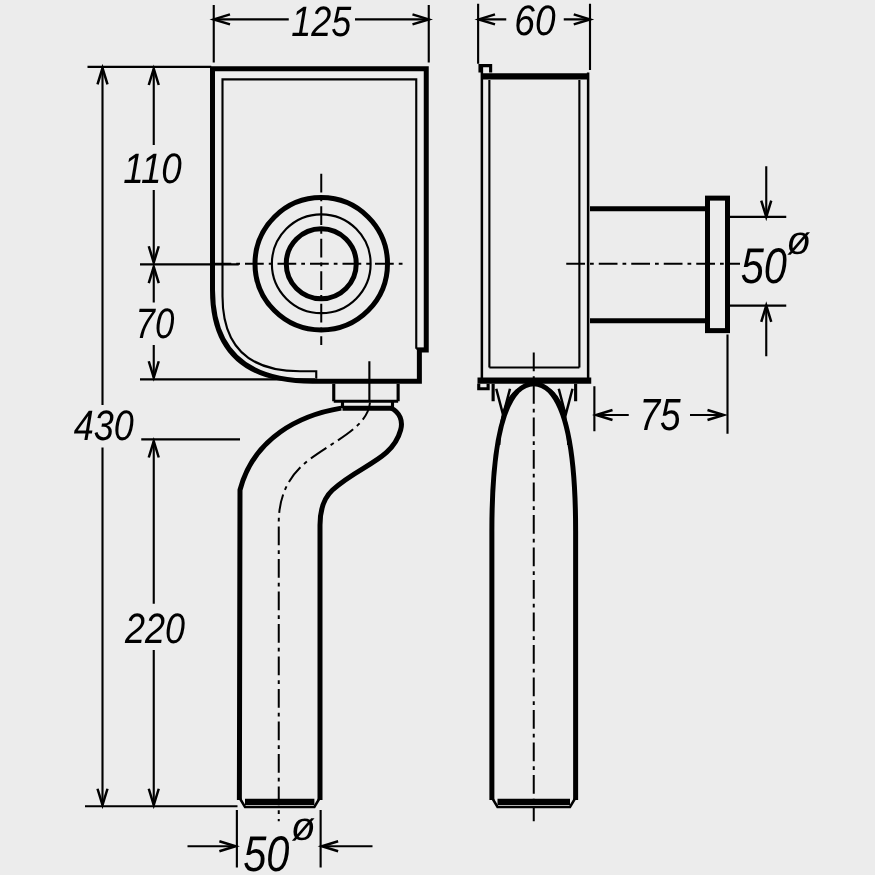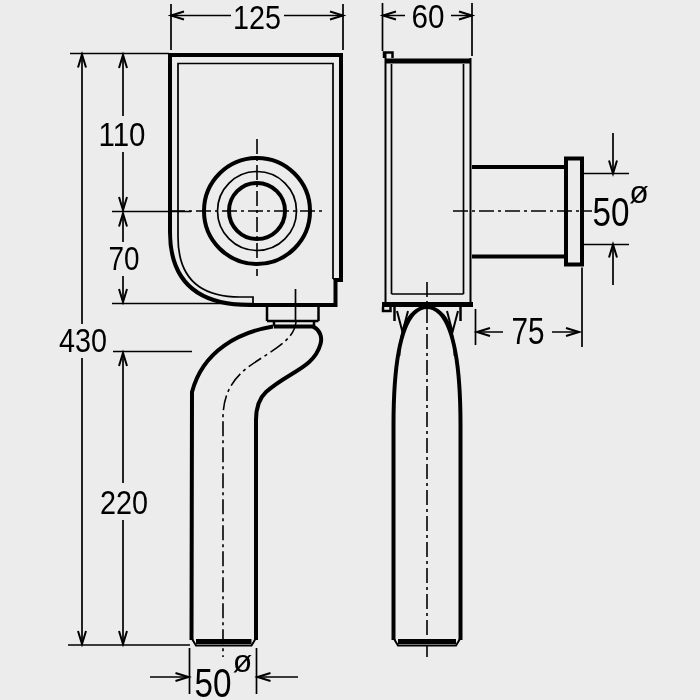--- a/index.html
+++ b/index.html
@@ -2,21 +2,21 @@
 <html><head>
 <meta charset="utf-8">
 <style>
   html,body{margin:0;padding:0;}
   body{
     width:700px;height:700px;
     background:#ececec;
     font-family:"Liberation Sans", sans-serif;
     overflow:hidden;
   }
-  .stage{position:relative;width:700px;height:700px;}
+  .stage{position:relative;width:700px;height:700px;font-style:italic;}
   svg{display:block;}
   .thick{stroke:#000;stroke-width:4;fill:none;stroke-linecap:butt;}
   .thick5{stroke:#000;stroke-width:5;fill:none;}
   .med{stroke:#000;stroke-width:2.5;fill:none;}
   .thin{stroke:#000;stroke-width:1.7;fill:none;}
   .arrow{stroke:#000;stroke-width:2;fill:none;stroke-linejoin:miter;}
   .center{stroke:#000;stroke-width:1.6;fill:none;stroke-dasharray:15 4 3 4;}
   text{fill:#000;font-family:"Liberation Sans", sans-serif;}
   .dim{font-size:34px;}
   .dimBig{font-size:40px;}

